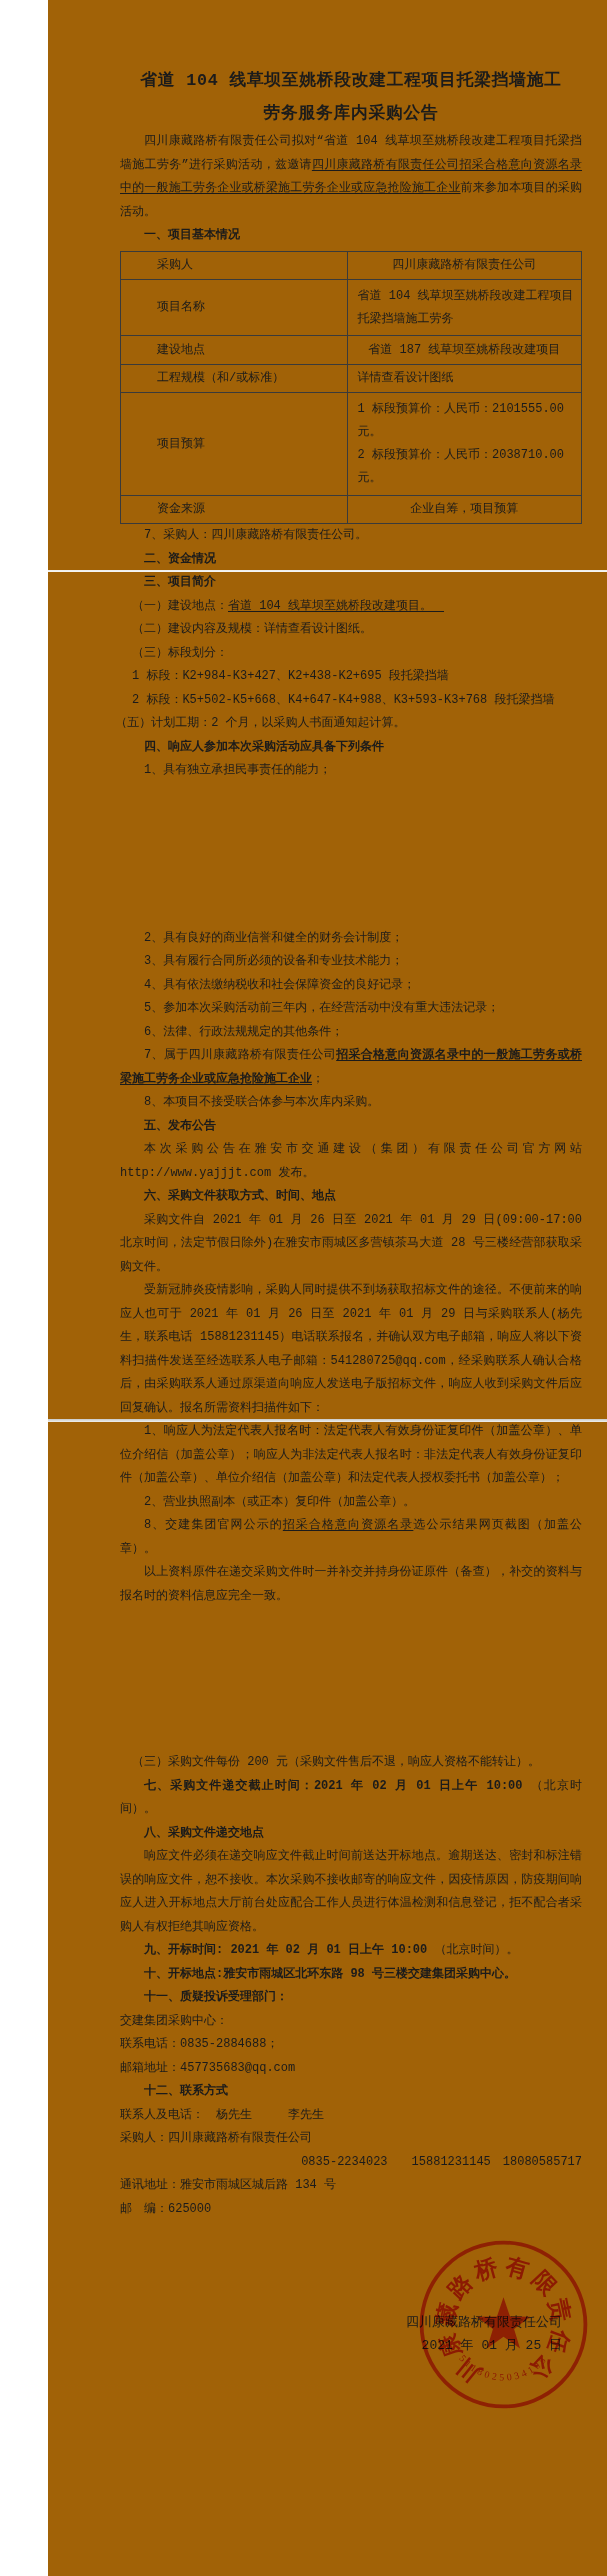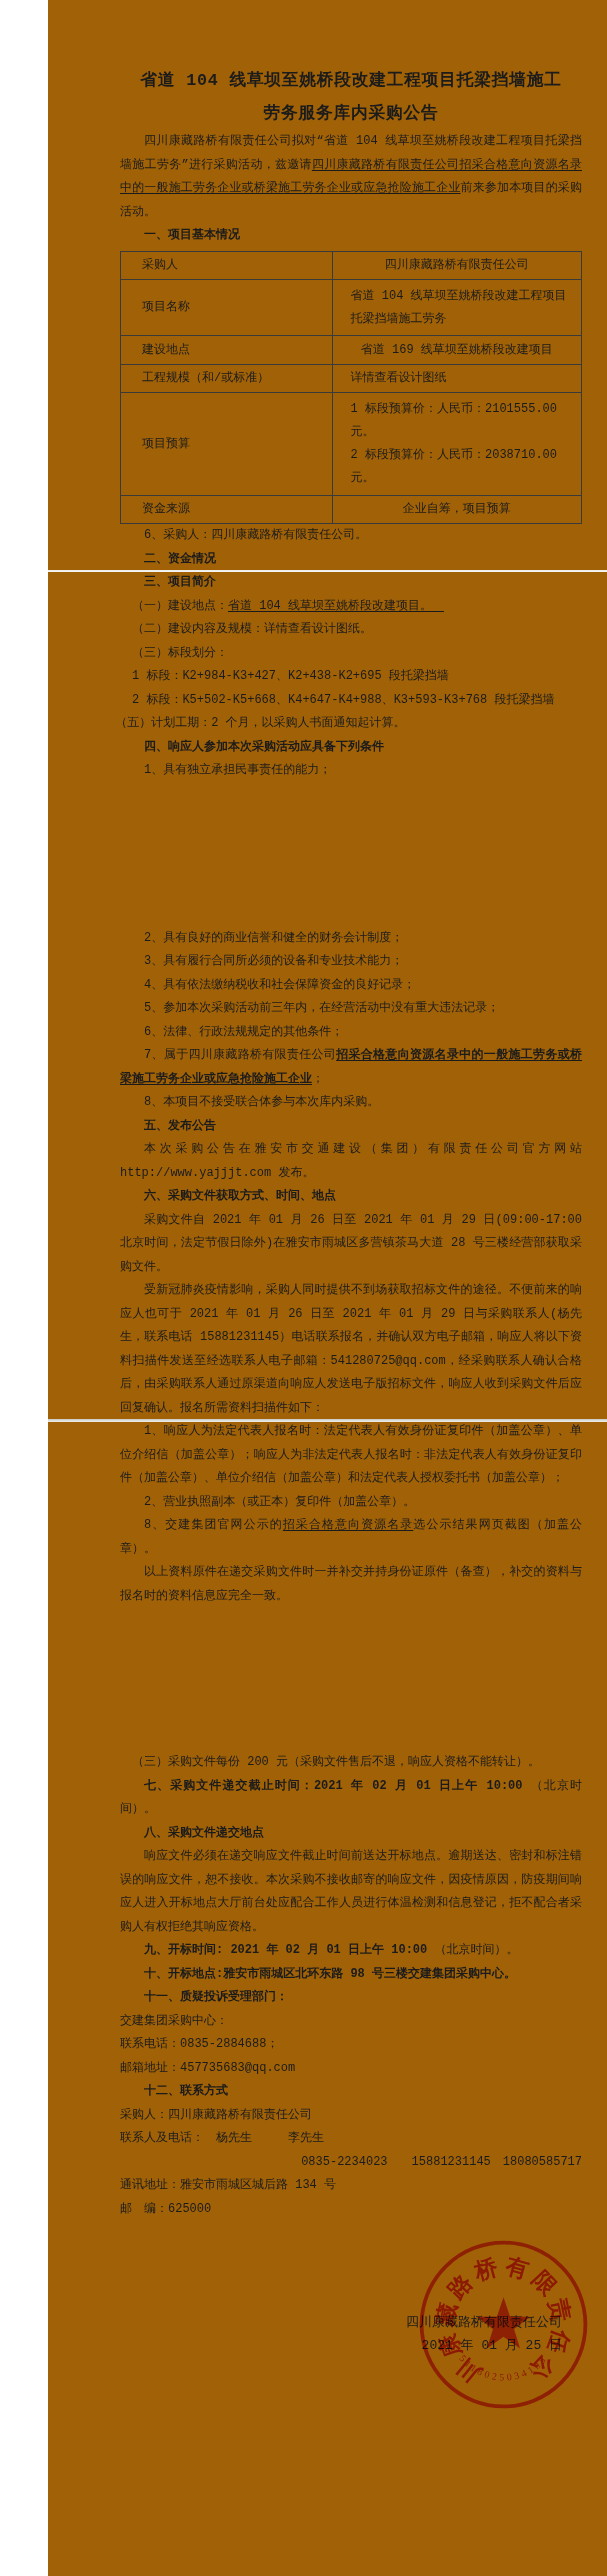--- a/index.html
+++ b/index.html
@@ -23,23 +23,23 @@
   .flow .ind{text-indent:0;padding-left:127px;text-align:right;}
   .flow .h{text-indent:2em;font-weight:bold;}
   .flow .gap1{height:144px;}
   .flow .gap2{height:143px;}
   .flow .scan1{height:1.5px;margin:-0.8px -72px -0.8px -72px;background:linear-gradient(to bottom,#ebebe8,#f7f7f5);}
   .flow .scan2{height:3px;margin:-1.5px -72px -1.5px -72px;background:linear-gradient(to bottom,#c9c9c6,#efefec);}
   .b{font-weight:bold;}
   .u{text-decoration:underline;text-underline-offset:2.3px;}
   .info-table{width:100%;border-collapse:collapse;border:1.5px solid #3a3a3a;margin:3px 0 0 0;}
   .info-table td{border:0.8px solid #3a3a3a;font-size:12px;line-height:23px;padding:2.3px 4.6px;vertical-align:middle;}
-  .info-table td.lbl{width:185px;padding-left:21px;}
+  .info-table td.lbl{width:185px;padding-left:36px;}
   .info-table td.ctr{text-align:center;}
-  .info-table td.lft{padding-left:18px;}
+  .info-table td.lft{padding-left:10px;}
   .info-table tr.tall td{padding-top:4.6px;padding-bottom:4.6px;}
   .sig{position:relative;margin-top:90px;text-align:right;padding-right:20px;font-size:13px;line-height:23px;}
   .sig .sig-line{margin:0;}
   .stamp{position:absolute;left:294px;top:-76px;width:179px;height:179px;opacity:.87;mix-blend-mode:multiply;pointer-events:none;}
   .stamp text{font-family:"Liberation Serif","DejaVu Serif",serif;}
 </style>
 </head>
 <body>
 
 <div class="page">
@@ -60,42 +60,42 @@
         <tr>
           <td class="lbl">采购人</td>
           <td class="ctr">四川康藏路桥有限责任公司</td>
         </tr>
         <tr class="tall">
           <td class="lbl">项目名称</td>
           <td class="lft">省道 104 线草坝至姚桥段改建工程项目托梁挡墙施工劳务</td>
         </tr>
         <tr>
           <td class="lbl">建设地点</td>
-          <td class="ctr">省道 169 线草坝至姚桥段改建项目</td>
+          <td class="ctr">省道 187 线草坝至姚桥段改建项目</td>
         </tr>
         <tr>
           <td class="lbl">工程规模（和/或标准）</td>
           <td class="lft">详情查看设计图纸</td>
         </tr>
         <tr class="tall">
           <td class="lbl">项目预算</td>
           <td class="lft">
             <div>1 标段预算价：人民币：2101555.00 元。</div>
             <div>2 标段预算价：人民币：2038710.00 元。</div>
           </td>
         </tr>
         <tr>
           <td class="lbl">资金来源</td>
           <td class="ctr">企业自筹，项目预算</td>
         </tr>
       </tbody>
     </table>
 
     <div class="flow" id="main-blocks">
-        <p class="p"><span>6、采购人：四川康藏路桥有限责任公司。</span></p>
+        <p class="p"><span>7、采购人：四川康藏路桥有限责任公司。</span></p>
         <p class="h"><span>二、资金情况</span></p>
         <p class="scan1"></p>
         <p class="h"><span>三、项目简介</span></p>
         <p class="p1"><span>（一）建设地点：</span><span class="u">省道 104 线草坝至姚桥段改建项目。　</span></p>
         <p class="p1"><span>（二）建设内容及规模：详情查看设计图纸。</span></p>
         <p class="p1"><span>（三）标段划分：</span></p>
         <p class="p1"><span>1 标段：K2+984-K3+427、K2+438-K2+695 段托梁挡墙</span></p>
         <p class="p1"><span>2 标段：K5+502-K5+668、K4+647-K4+988、K3+593-K3+768 段托梁挡墙</span></p>
         <p class="out"><span>（五）计划工期：2 个月，以采购人书面通知起计算。</span></p>
         <p class="h"><span>四、响应人参加本次采购活动应具备下列条件</span></p>
@@ -123,22 +123,22 @@
         <p class="p"><span class="b">七、采购文件递交截止时间：</span><span class="b">2021 年 02 月 01 日上午 10:00 </span><span>（北京时间）。</span></p>
         <p class="h"><span>八、采购文件递交地点</span></p>
         <p class="p"><span>响应文件必须在递交响应文件截止时间前送达开标地点。逾期送达、密封和标注错误的响应文件，恕不接收。本次采购不接收邮寄的响应文件，因疫情原因，防疫期间响应人进入开标地点大厅前台处应配合工作人员进行体温检测和信息登记，拒不配合者采购人有权拒绝其响应资格。</span></p>
         <p class="p"><span class="b">九、开标时间: </span><span class="b">2021 年 02 月 01 日上午 10:00 </span><span>（北京时间）。</span></p>
         <p class="p"><span class="b">十、开标地点:</span><span class="b">雅安市雨城区北环东路 98 号三楼交建集团采购中心。</span></p>
         <p class="h"><span>十一、质疑投诉受理部门：</span></p>
         <p class="f"><span>交建集团采购中心：</span></p>
         <p class="f"><span>联系电话：0835-2884688；</span></p>
         <p class="f"><span>邮箱地址：457735683@qq.com</span></p>
         <p class="h"><span>十二、联系方式</span></p>
+        <p class="f"><span>联系人及电话：　杨先生　　　李先生</span></p>
         <p class="f"><span>采购人：四川康藏路桥有限责任公司</span></p>
-        <p class="f"><span>联系人及电话：　杨先生　　　李先生</span></p>
         <p class="ind"><span>0835-2234023　　15881231145　18080585717</span></p>
         <p class="f"><span>通讯地址：雅安市雨城区城后路 134 号</span></p>
         <p class="f"><span>邮　编：625000</span></p>
       </div>
 
     <div class="sig">
       <p class="sig-line">四川康藏路桥有限责任公司</p>
       <p class="sig-line">2021 年 01 月 25 日</p>
 
       <svg class="stamp" viewBox="0 0 236 236" style="font-size:17px">

